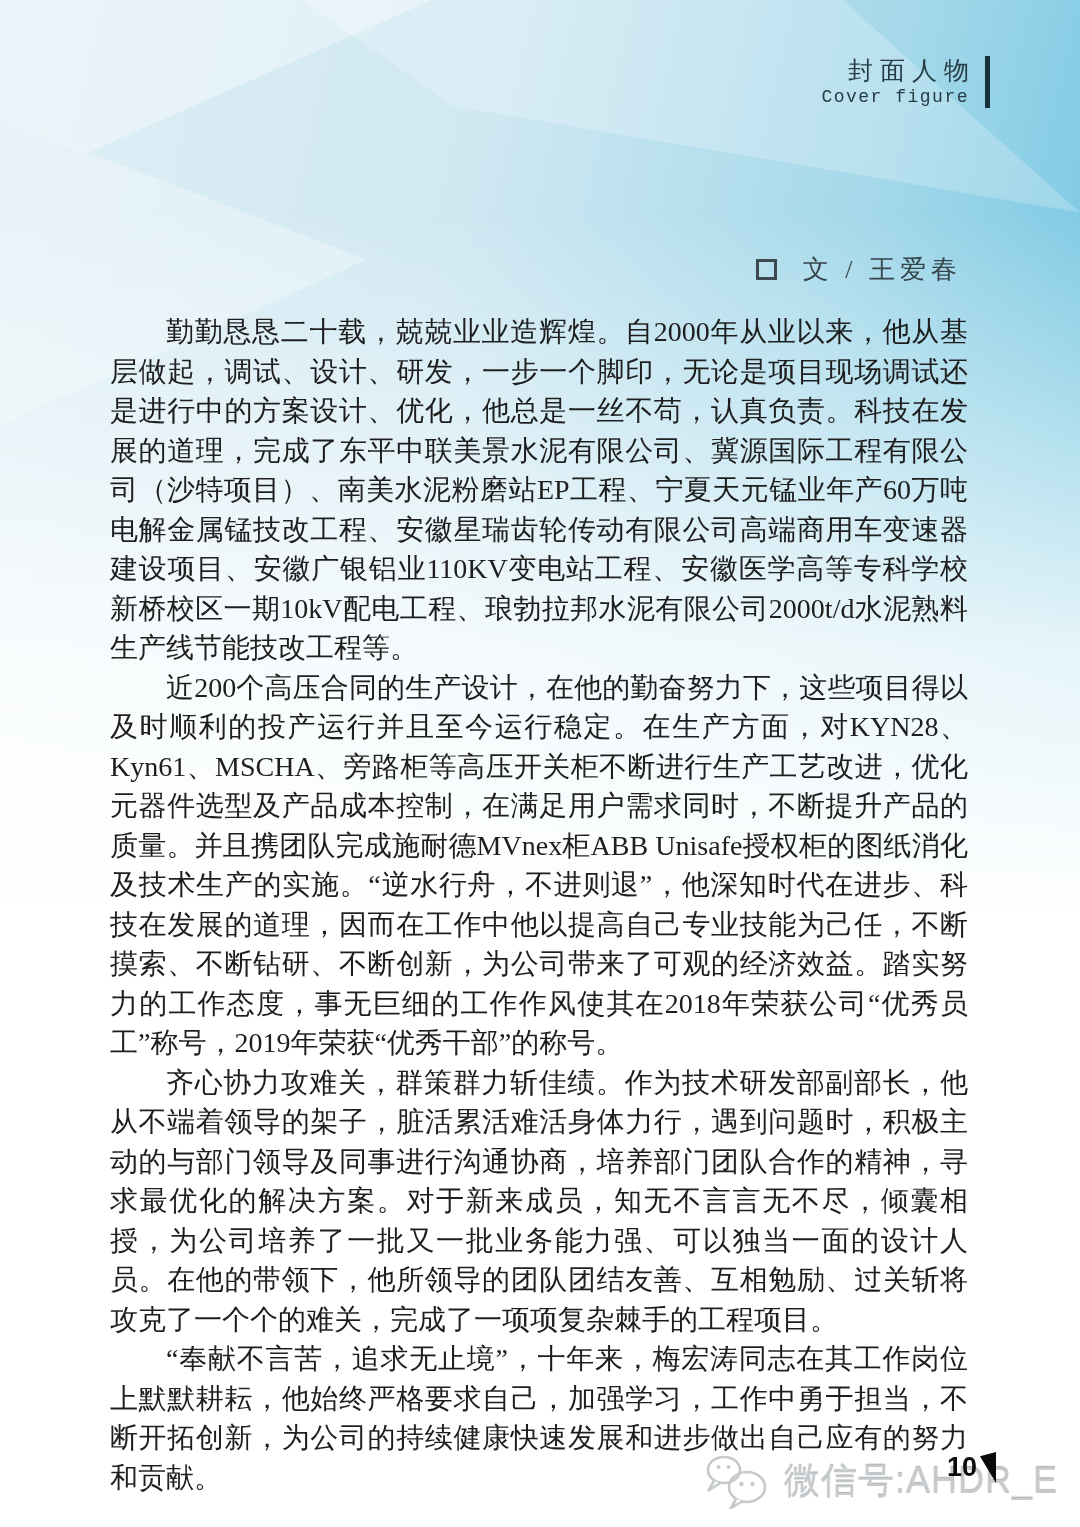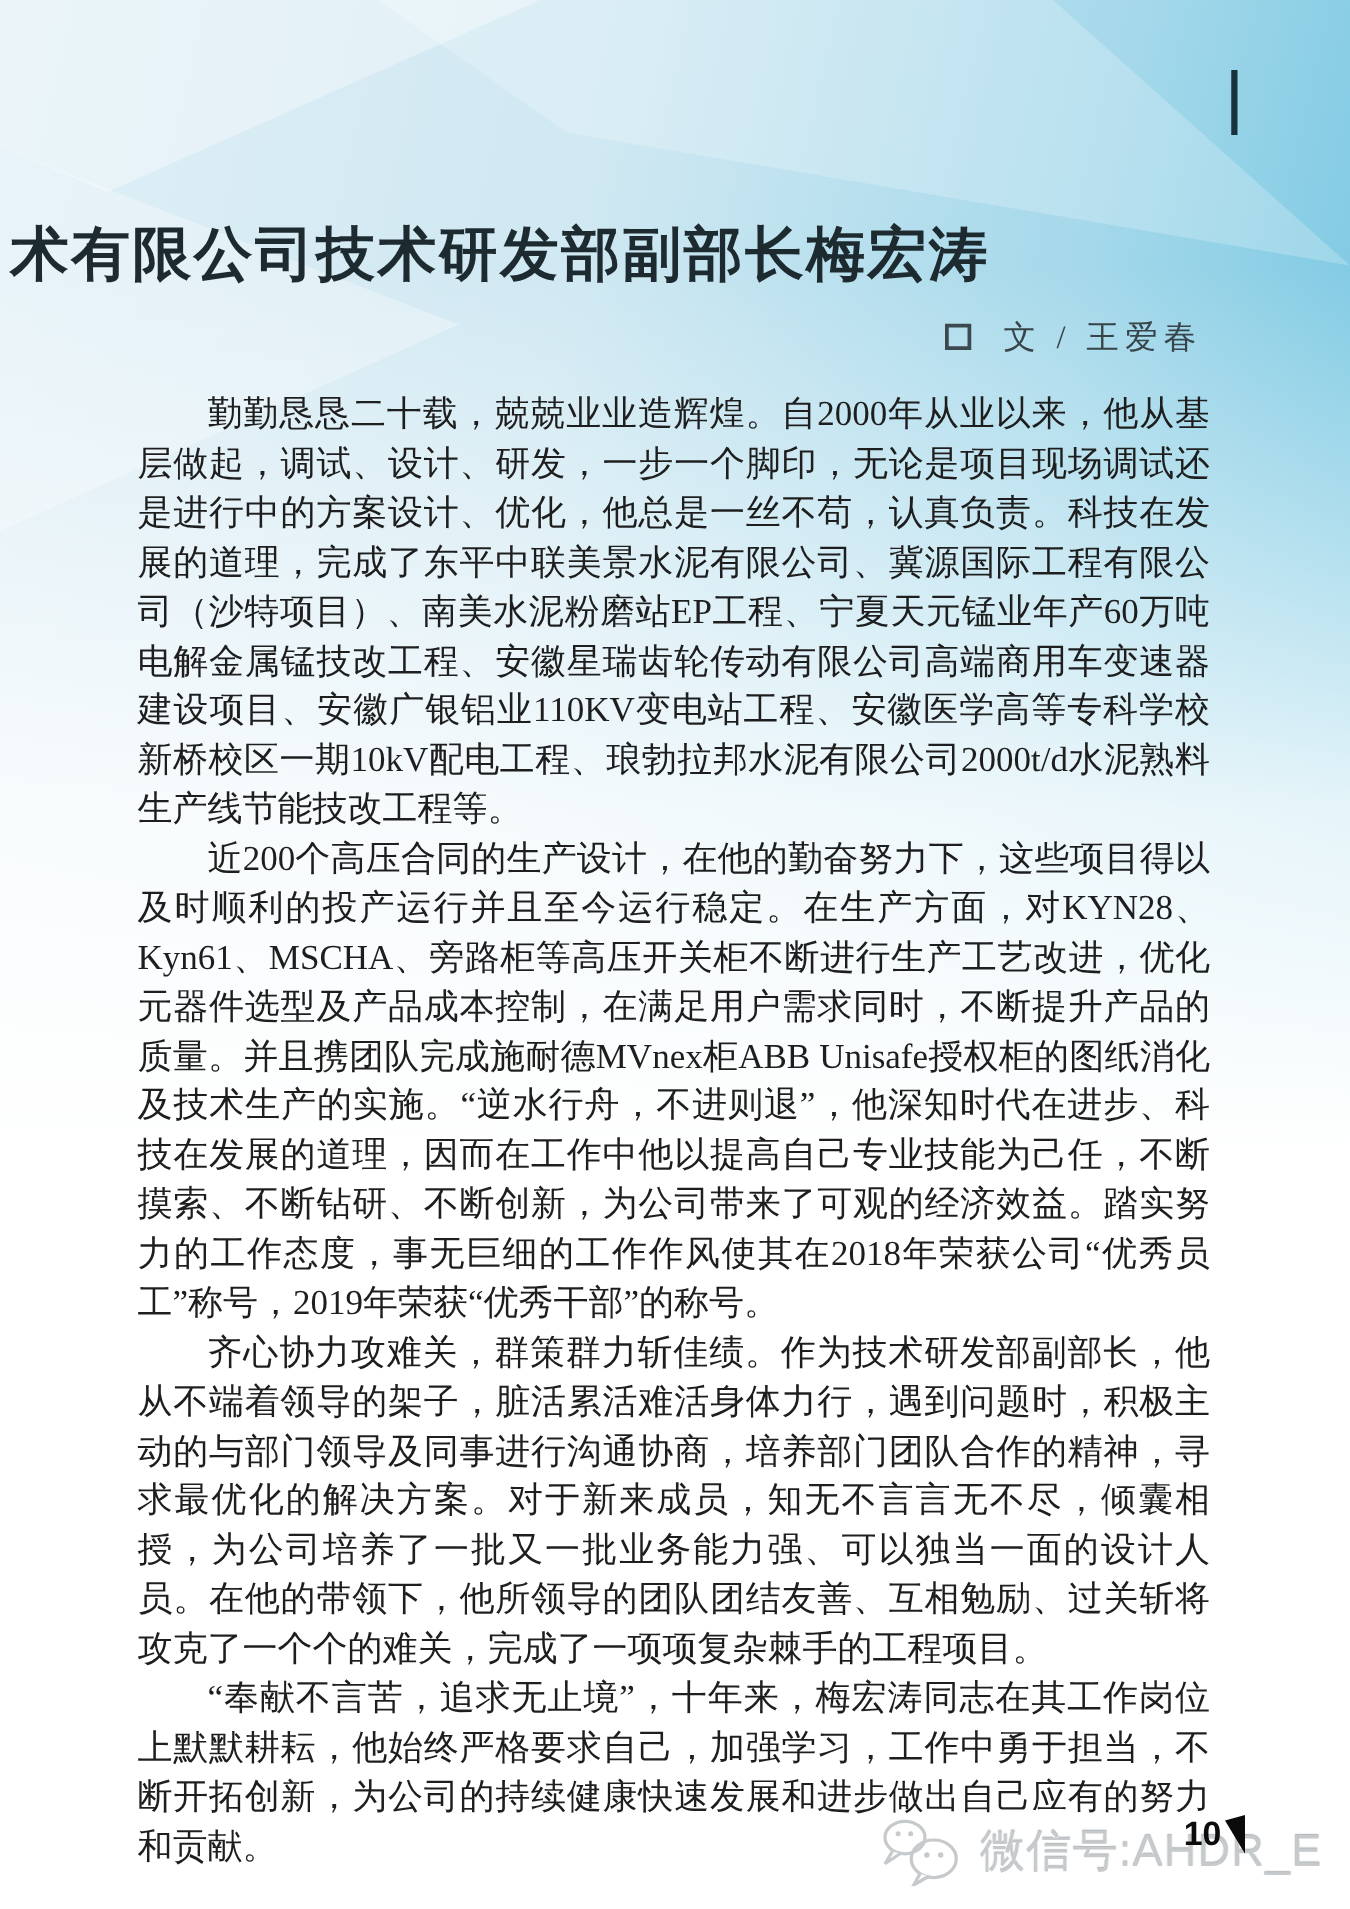--- a/index.html
+++ b/index.html
@@ -89,24 +89,27 @@
 <body>
 
 <div class="page">
 
   <div class="bg-top"></div>
   <div class="facet facet-1"></div>
   <div class="facet facet-2"></div>
   <div class="facet facet-3"></div>
 
   <div class="header">
+    <div class="header-text">
+      <div class="header-cn">封面人物</div>
+      <div class="header-en">Cover figure</div>
+    </div>
     <div class="header-bar"></div>
   </div>
 
-  <h1 class="title">术有限公司技术研发部副部长梅宏涛</h1>
 
   <div class="byline">
     <span class="byline-square"></span>
     <span class="byline-text">文 / 王爱春</span>
   </div>
 
   <div class="article">
     <p>勤勤恳恳二十载，兢兢业业造辉煌。自2000年从业以来，他从基层做起，调试、设计、研发，一步一个脚印，无论是项目现场调试还是进行中的方案设计、优化，他总是一丝不苟，认真负责。科技在发展的道理，完成了东平中联美景水泥有限公司、冀源国际工程有限公司（沙特项目）、南美水泥粉磨站EP工程、宁夏天元锰业年产60万吨电解金属锰技改工程、安徽星瑞齿轮传动有限公司高端商用车变速器建设项目、安徽广银铝业110KV变电站工程、安徽医学高等专科学校新桥校区一期10kV配电工程、琅勃拉邦水泥有限公司2000t/d水泥熟料生产线节能技改工程等。</p>
     <p>近200个高压合同的生产设计，在他的勤奋努力下，这些项目得以及时顺利的投产运行并且至今运行稳定。在生产方面，对KYN28、Kyn61、MSCHA、旁路柜等高压开关柜不断进行生产工艺改进，优化元器件选型及产品成本控制，在满足用户需求同时，不断提升产品的质量。并且携团队完成施耐德MVnex柜ABB Unisafe授权柜的图纸消化及技术生产的实施。“逆水行舟，不进则退”，他深知时代在进步、科技在发展的道理，因而在工作中他以提高自己专业技能为己任，不断摸索、不断钻研、不断创新，为公司带来了可观的经济效益。踏实努力的工作态度，事无巨细的工作作风使其在2018年荣获公司“优秀员工”称号，2019年荣获“优秀干部”的称号。</p>
     <p>齐心协力攻难关，群策群力斩佳绩。作为技术研发部副部长，他从不端着领导的架子，脏活累活难活身体力行，遇到问题时，积极主动的与部门领导及同事进行沟通协商，培养部门团队合作的精神，寻求最优化的解决方案。对于新来成员，知无不言言无不尽，倾囊相授，为公司培养了一批又一批业务能力强、可以独当一面的设计人员。在他的带领下，他所领导的团队团结友善、互相勉励、过关斩将攻克了一个个的难关，完成了一项项复杂棘手的工程项目。</p>

